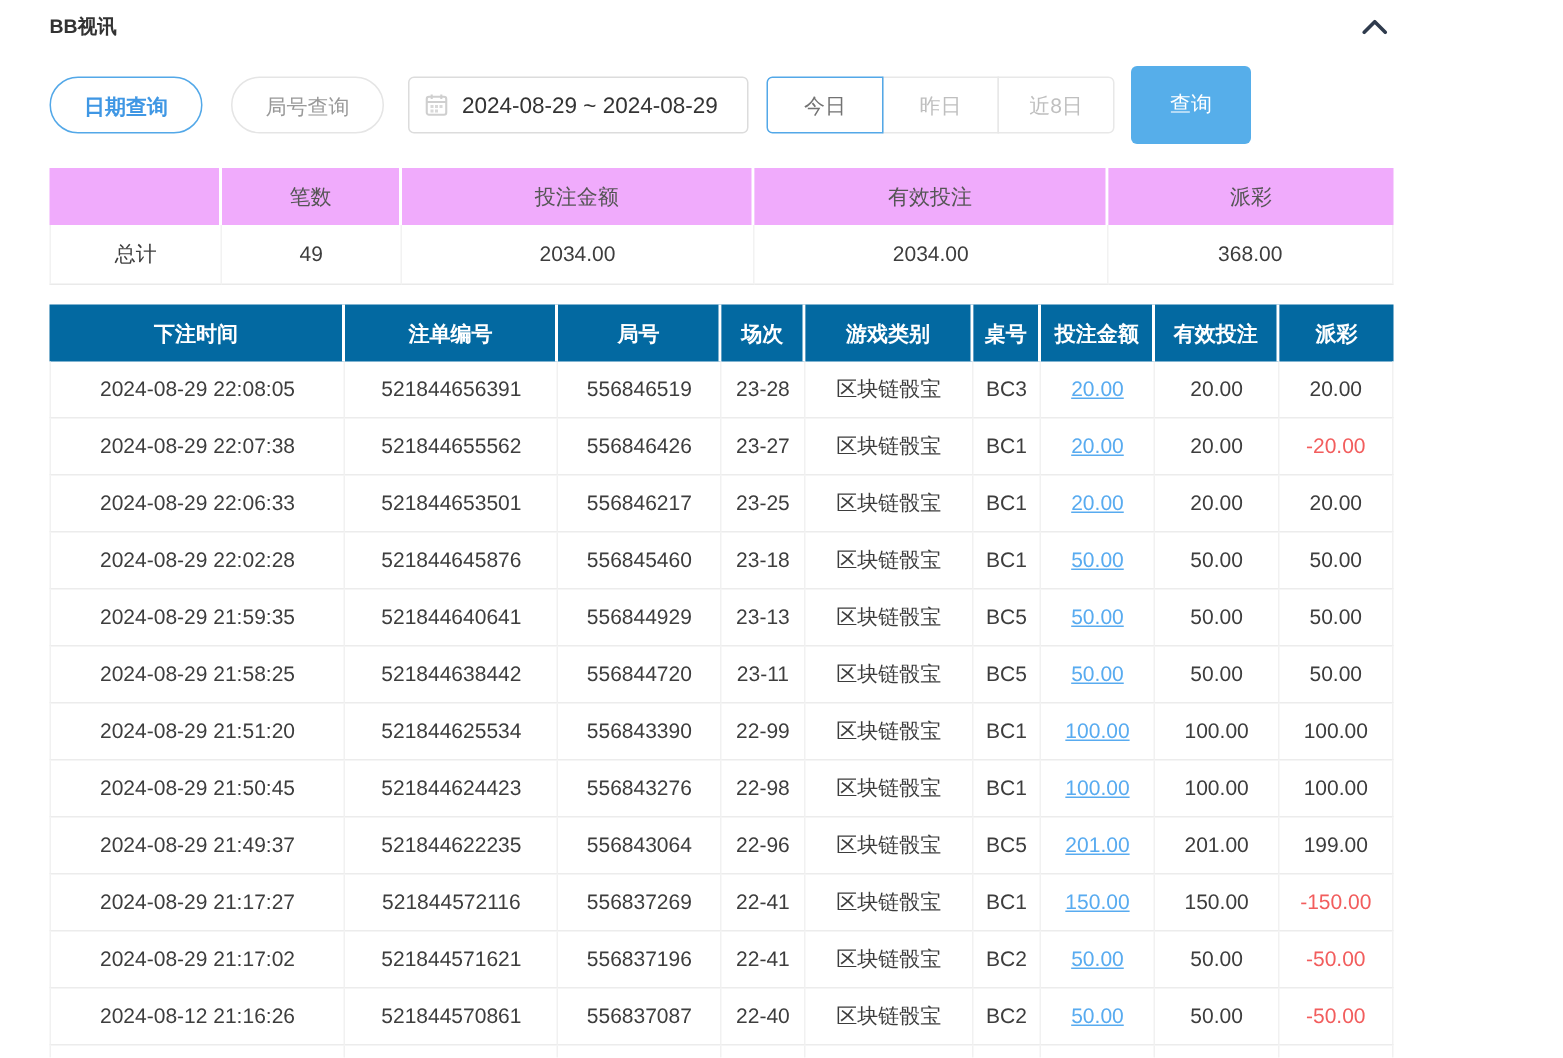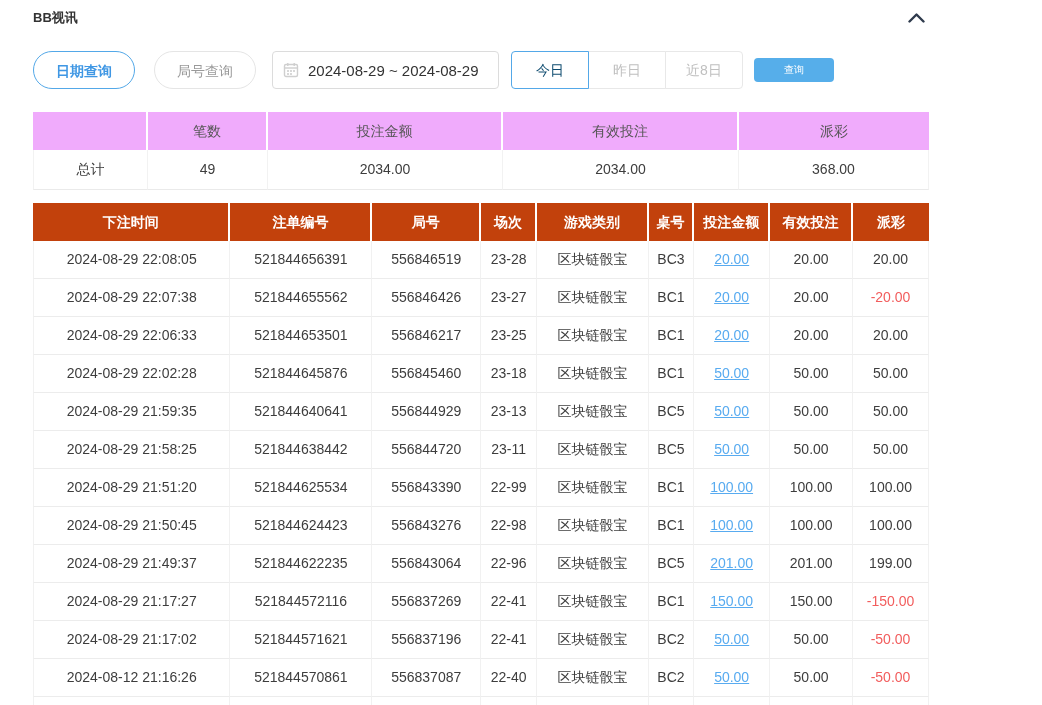--- a/index.html
+++ b/index.html
@@ -37,44 +37,44 @@
   .date-text { font-size: 15px; color: #333; white-space: nowrap; }
 
   .quick-group { display: flex; margin-left: 12px; }
   .quick-btn {
     width: 78px; height: 38px; background: #fff; border: 1px solid #e8e8e8;
     font-size: 14px; color: #bfbfbf; line-height: 36px; text-align: center; cursor: pointer;
     margin-left: -1px; position: relative;
   }
   .quick-btn:first-child { margin-left: 0; border-radius: 4px 0 0 4px; }
   .quick-btn:last-child { border-radius: 0 4px 4px 0; }
-  .quick-btn.active { border-color: #53a8e8; color: #0c4a6e; z-index: 2; }
+  .quick-btn.active { border-color: #53a8e8; color: #737373; z-index: 2; }
 
   .query-btn {
-    margin-left: 11px; width: 80px; height: 24px; border: none; border-radius: 4px;
-    background: #56aeea; color: #fff; font-size: 10px; cursor: pointer;
+    margin-left: 11px; width: 80px; height: 52px; border: none; border-radius: 4px;
+    background: #56aeea; color: #fff; font-size: 14px; cursor: pointer;
     font-family: inherit;
   }
 
   
   .summary { margin-top: 23px; }
   .srow { display: flex; }
   .scell { text-align: center; font-size: 14px; }
   .shead .scell { background: #f0abfc; color: #555; height: 38px; line-height: 38px; border-right: 2px solid #fff; }
   .shead .scell:last-child { border-right: none; }
   .sbody .scell { height: 40px; line-height: 39px; color: #3d3d3d; border-bottom: 1px solid #eaeaea; border-right: 1px solid #f2f2f2; }
   .sbody .scell:first-child { border-left: 1px solid #f2f2f2; }
   .sbody .scell:last-child { border-right: 1px solid #f2f2f2; }
   .sc0 { width: 115px; } .sc1 { width: 120px; } .sc2 { width: 235px; } .sc3 { width: 236px; } .sc4 { width: 190px; }
 
   
   .dtable { margin-top: 13px; }
   .thead { display: flex; }
   .th {
-    background: #c2410c; color: #fff; font-size: 14px; font-weight: bold;
+    background: #0369a1; color: #fff; font-size: 14px; font-weight: bold;
     height: 38px; line-height: 38px; text-align: center; border-right: 2px solid #fff;
   }
   .th:last-child { border-right: none; }
   .trow { display: flex; }
   .td {
     height: 38px; line-height: 37px; text-align: center; font-size: 14px; color: #3d3d3d;
     border-bottom: 1px solid #ececec; border-right: 1px solid #f1f1f1;
     overflow: hidden; white-space: nowrap;
   }
   .trow .td:first-child { border-left: 1px solid #f1f1f1; }

